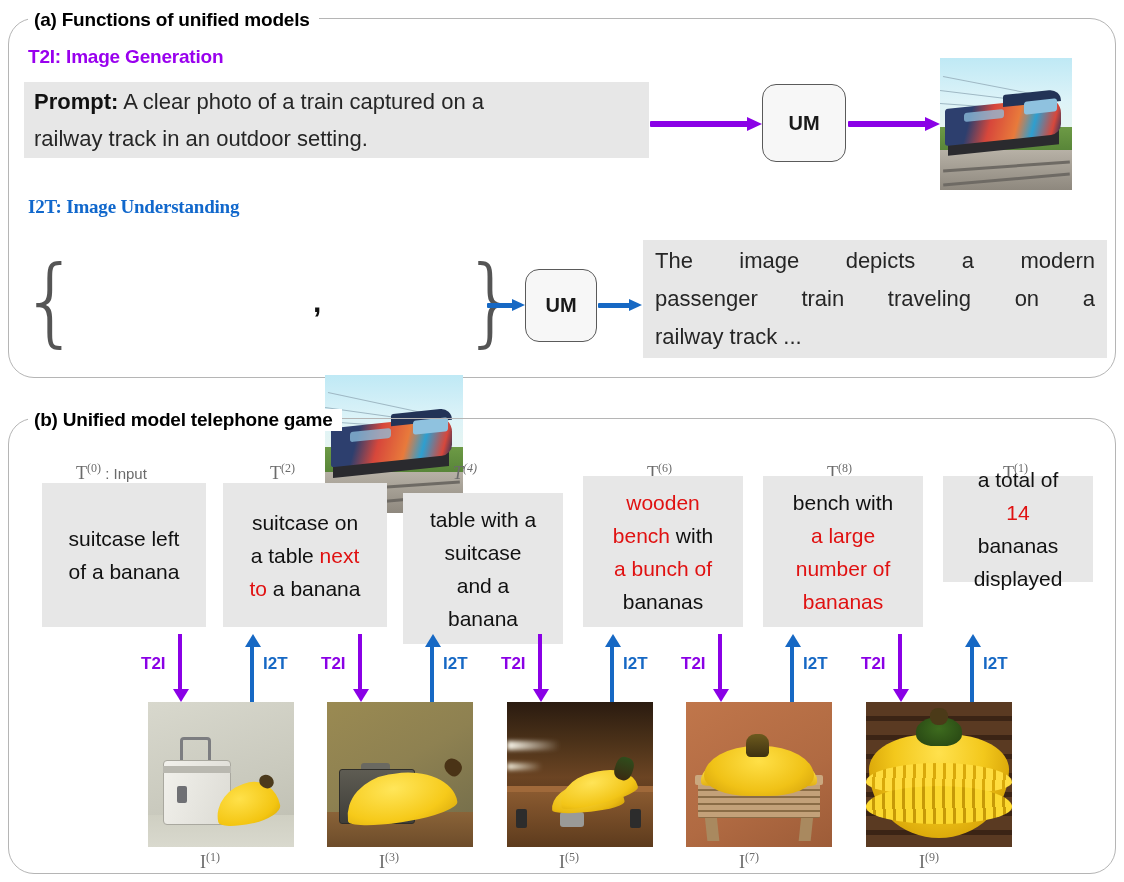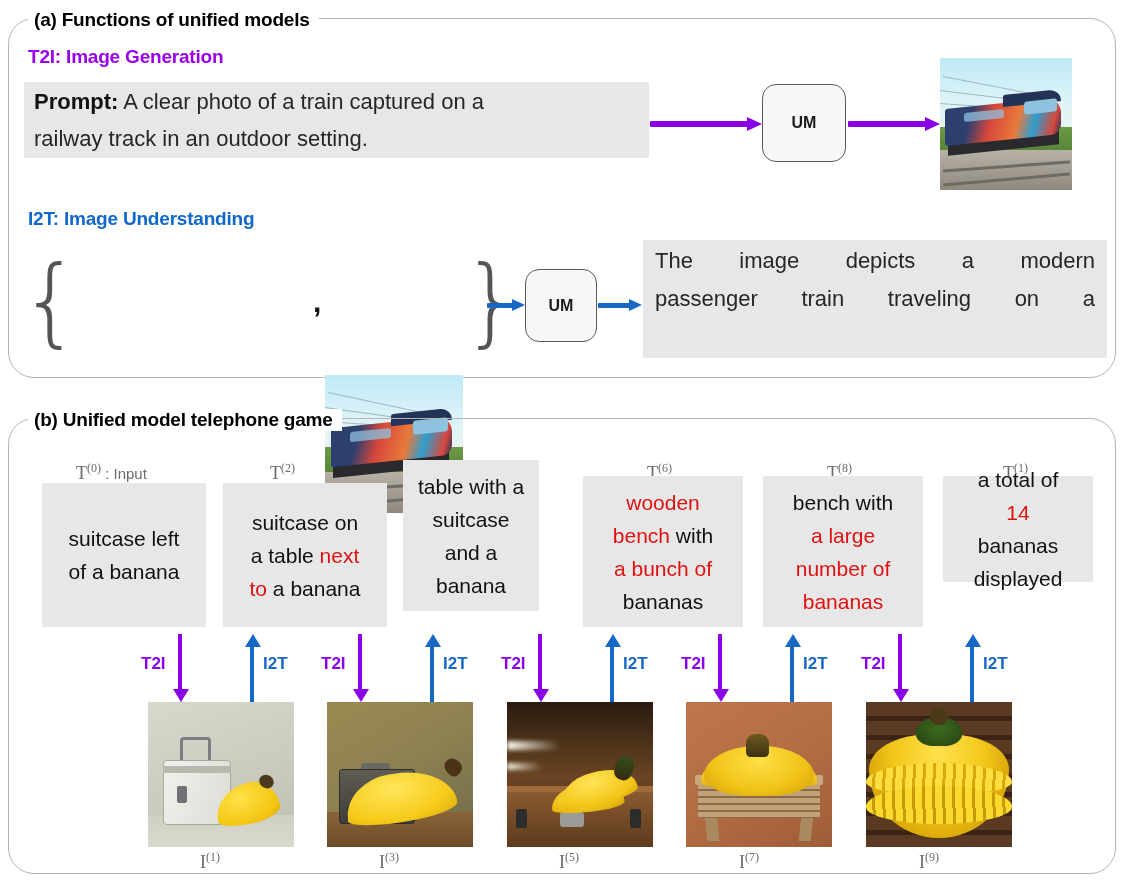--- a/index.html
+++ b/index.html
@@ -36,21 +36,21 @@
 
   
   .sec-head {
     position: absolute;
     font-weight: bold;
     font-size: 19px;
     white-space: nowrap;
     letter-spacing: -0.2px;
   }
   #t2i-head { left: 28px; top: 46px; color: #9900EE; }
-  #i2t-head { left: 28px; top: 208px; color: #1168CC; }
+  #i2t-head { left: 28px; top: 196px; color: #1168CC; font-family: Liberation Serif, serif; }
 
   
   .graybox {
     position: absolute;
     background: #e7e7e7;
     color: #262626;
   }
   #prompt-box {
     left: 24px; top: 82px; width: 625px; height: 76px;
     font-size: 22px; line-height: 37px;
@@ -76,21 +76,21 @@
   #caption-box p { text-align: justify; text-align-last: justify; }
   #caption-box p.last { text-align: left; text-align-last: left; }
 
   
   .um-box {
     position: absolute;
     border: 1.7px solid #5a5a5a;
     border-radius: 14px;
     background: #f7f7f7;
     font-weight: bold;
-    font-size: 16px;
+    font-size: 20px;
     color: #1a1a1a;
     display: flex;
     align-items: center;
     justify-content: center;
   }
   #um-1 { left: 762px; top: 84px; width: 84px; height: 78px; }
   #um-2 { left: 525px; top: 269px; width: 72px; height: 73px; }
 
   
   .harrow { position: absolute; height: 14px; }
@@ -355,39 +355,40 @@
   <div class="um-box" id="um-2">UM</div>
 
   <div class="harrow blue" id="arrow-b2">
     <div class="shaft"></div>
     <div class="head"></div>
   </div>
 
   <div class="graybox" id="caption-box">
     <p>The image depicts a modern</p>
     <p>passenger train traveling on a</p>
+    <p class="last">railway track ...</p>
   </div>
 
   <div class="panel" id="panel-b"></div>
   <div class="panel-title" id="panel-b-title">(b) Unified model telephone game</div>
 
   <div class="tlabel" style="left:76px;top:461px;">T<sup>(0)</sup><span class="suffix"> : Input</span></div>
   <div class="tlabel" style="left:270px;top:461px;">T<sup>(2)</sup></div>
   <div class="tlabel" style="left:453px;top:461px;font-style:italic;">T<sup>(4)</sup></div>
   <div class="tlabel" style="left:647px;top:461px;">T<sup>(6)</sup></div>
   <div class="tlabel" style="left:827px;top:461px;">T<sup>(8)</sup></div>
   <div class="tlabel" style="left:1003px;top:461px;">T<sup>(1)</sup></div>
 
   <div class="tbox" style="left:42px;top:483px;width:164px;height:144px;">
     <div>suitcase left<br>of a banana</div>
   </div>
   <div class="tbox" style="left:223px;top:483px;width:164px;height:144px;">
     <div>suitcase on<br>a table <span class="r">next</span><br><span class="r">to</span> a banana</div>
   </div>
-  <div class="tbox" style="left:403px;top:460px;width:136px;height:151px;">
+  <div class="tbox" style="left:403px;top:493px;width:160px;height:151px;">
     <div>table with a<br>suitcase<br>and a<br>banana</div>
   </div>
   <div class="tbox" style="left:583px;top:476px;width:160px;height:151px;">
     <div><span class="r">wooden</span><br><span class="r">bench</span> with<br><span class="r">a bunch of</span><br>bananas</div>
   </div>
   <div class="tbox" style="left:763px;top:476px;width:160px;height:151px;">
     <div>bench with<br><span class="r">a large</span><br><span class="r">number of</span><br><span class="r">bananas</span></div>
   </div>
   <div class="tbox" style="left:943px;top:476px;width:150px;height:106px;">
     <div>a total of<br><span class="r">14</span><br>bananas<br>displayed</div>

